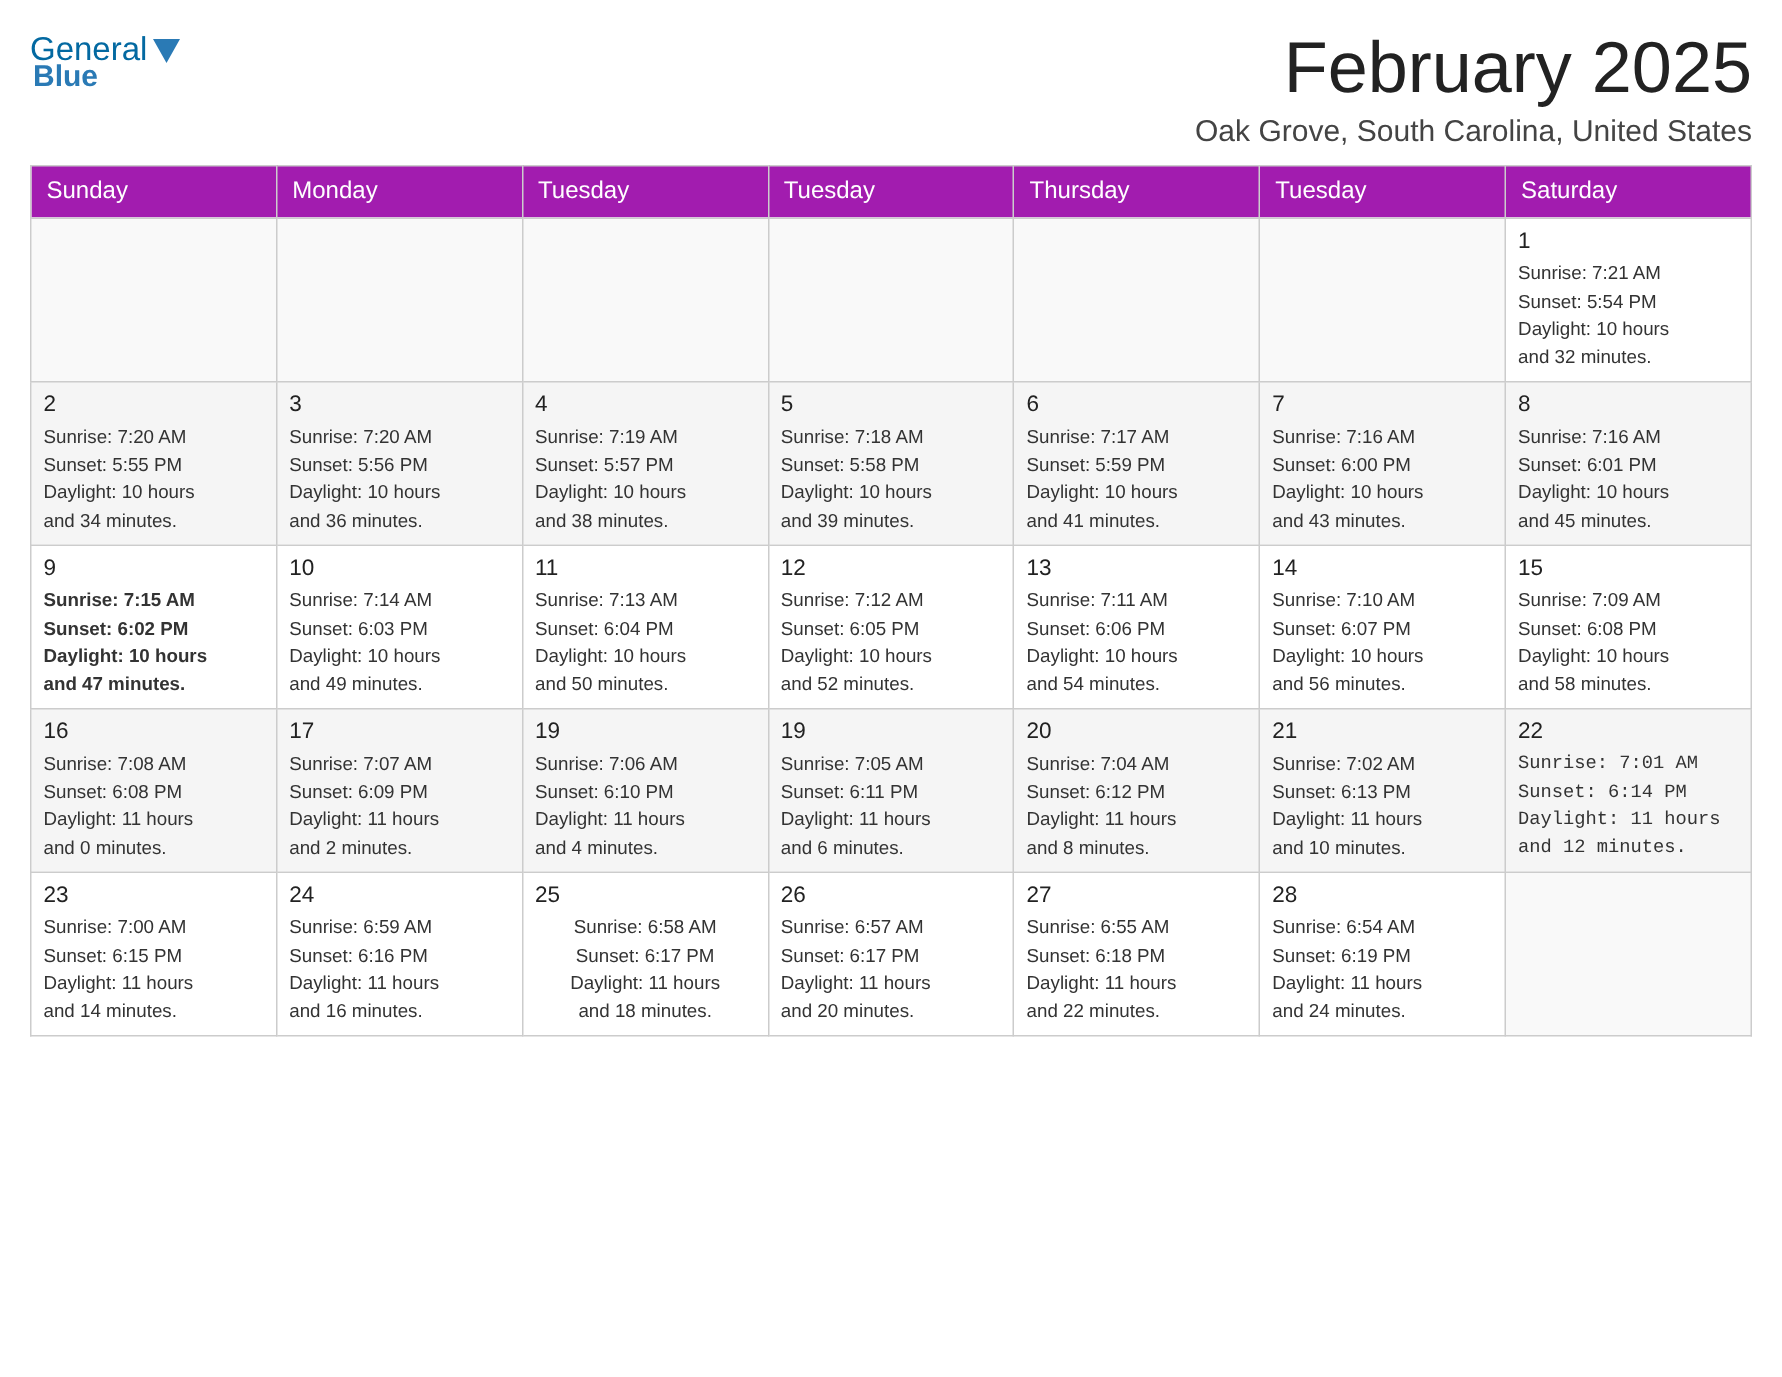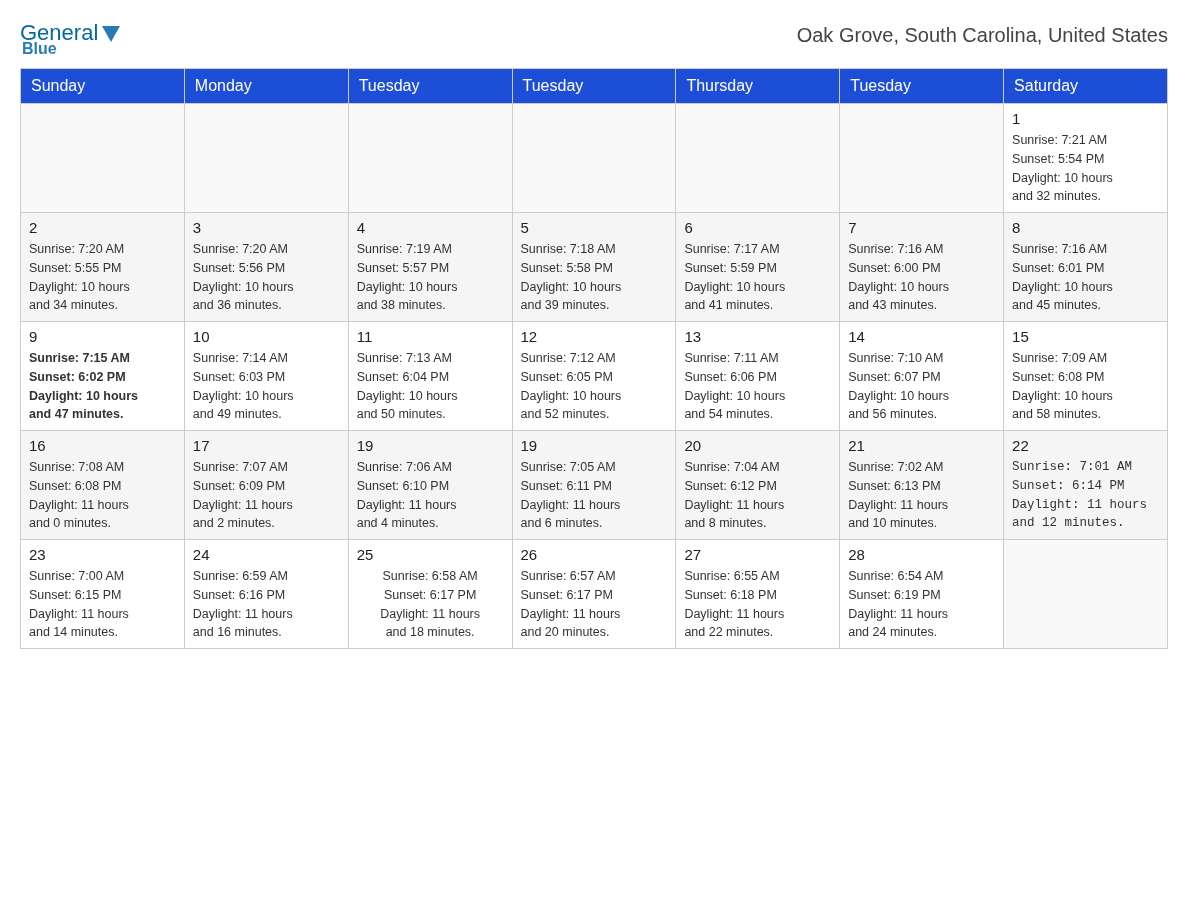--- a/index.html
+++ b/index.html
@@ -20,21 +20,21 @@
       display: flex;
       align-items: center;
       gap: 4px;
     }
     .logo-text-general {
       font-size: 22px;
       font-weight: normal;
       color: #0369a1;
     }
     .logo-text-blue {
-      font-size: 16px;
+      font-size: 20px;
       font-weight: bold;
       color: #2a7ab5;
     }
     .title-block {
       text-align: right;
     }
     .month-title {
       font-size: 48px;
       font-weight: normal;
       color: #222;
@@ -45,21 +45,21 @@
       color: #444;
       margin-top: 4px;
       text-align: right;
     }
     .calendar {
       width: 100%;
       border-collapse: collapse;
       margin-top: 10px;
     }
     .calendar th {
-      background-color: #1d4ed8;
+      background-color: #a21caf;
       color: #fff;
       padding: 8px 10px;
       text-align: left;
       font-size: 16px;
       font-weight: normal;
       border: 1px solid #ccc;
     }
     .calendar td {
       vertical-align: top;
       padding: 6px 8px;
@@ -108,20 +108,21 @@
       <div style="display:flex; align-items:center;">
         <span class="logo-text-general">General</span>
         <svg width="22" height="22" viewBox="0 0 22 22" style="margin-left:2px;">
           <polygon points="2,4 20,4 11,20" fill="#2a7ab5"></polygon>
         </svg>
       </div>
       <span class="logo-text-blue" style="margin-top:-6px; margin-left:2px;">Blue</span>
     </div>
   </div>
   <div class="title-block">
+    <div class="month-title">February 2025</div>
     <div class="location-title">Oak Grove, South Carolina, United States</div>
   </div>
 </div>
 
 <table class="calendar">
   <thead>
     <tr>
     <th>Sunday</th>
         <th>Monday</th>
         <th>Tuesday</th>

